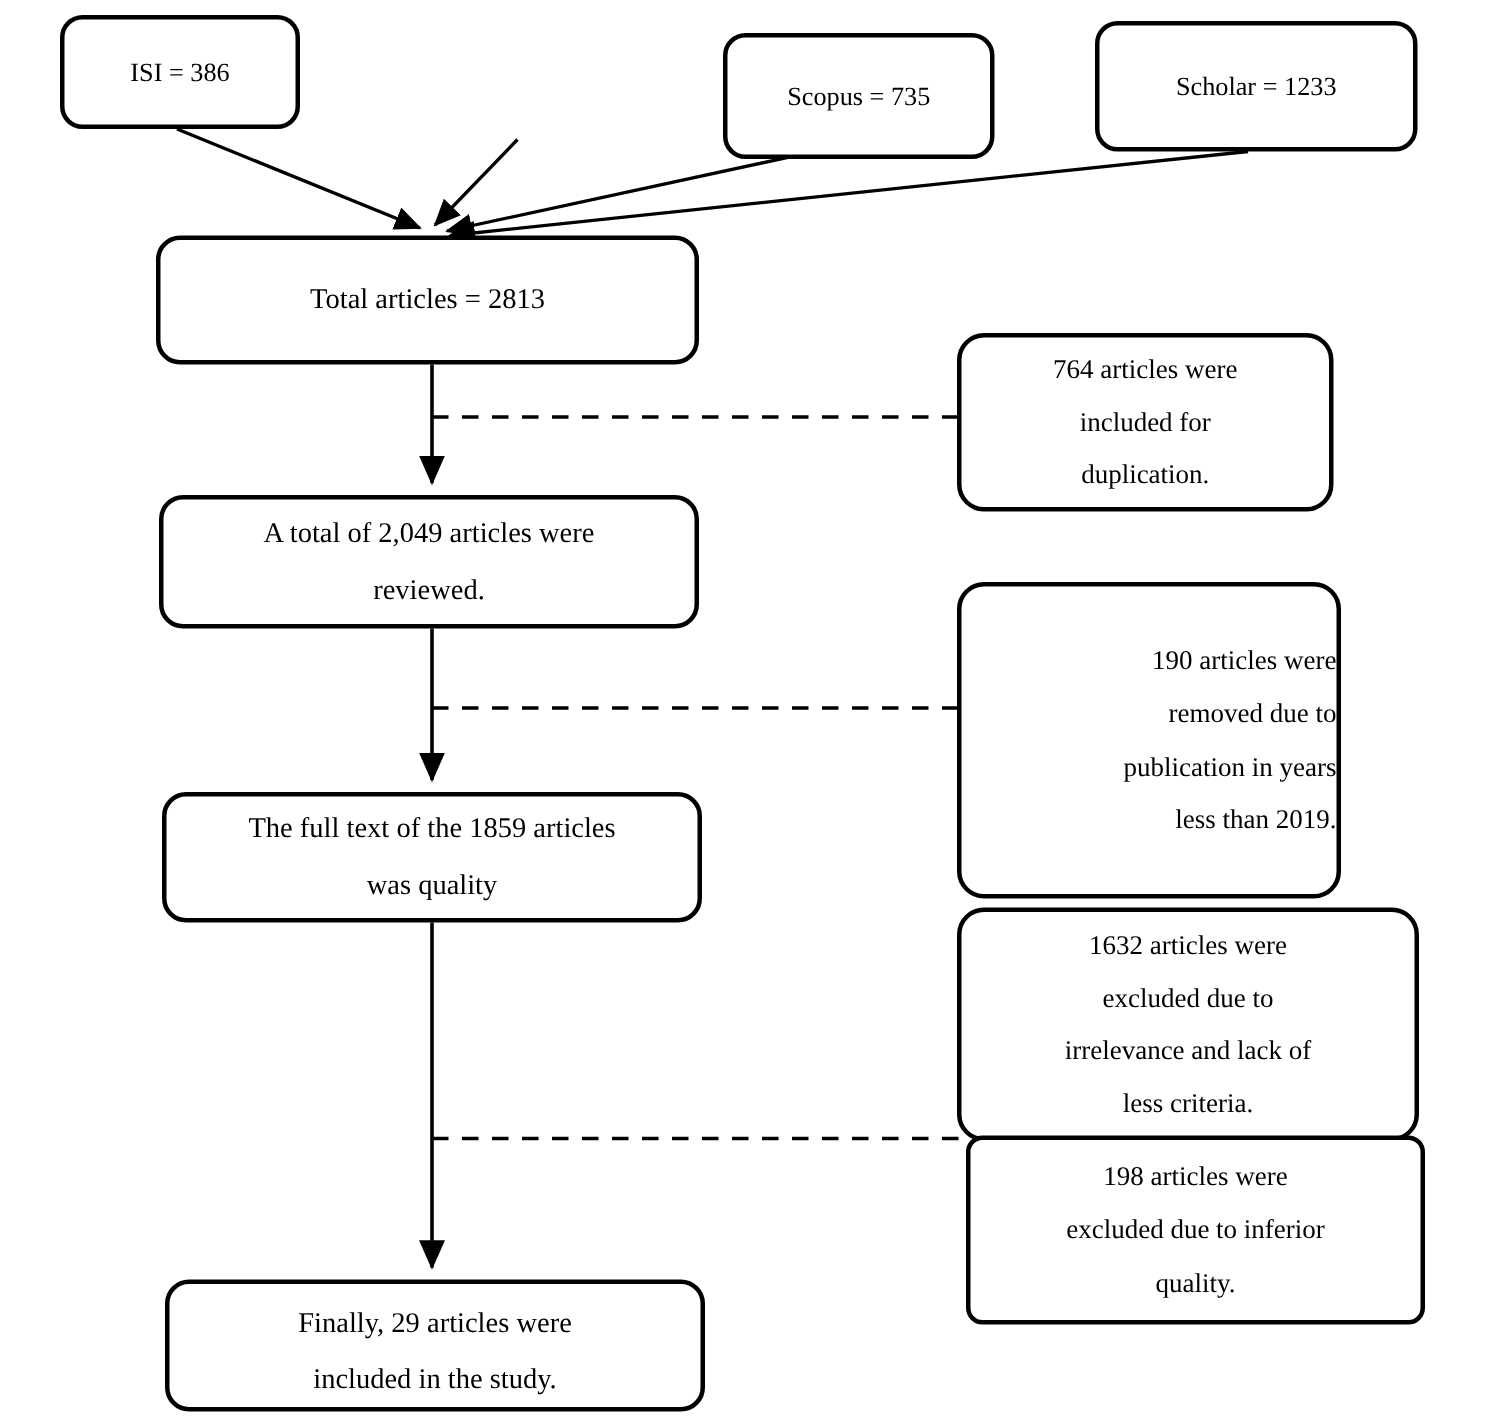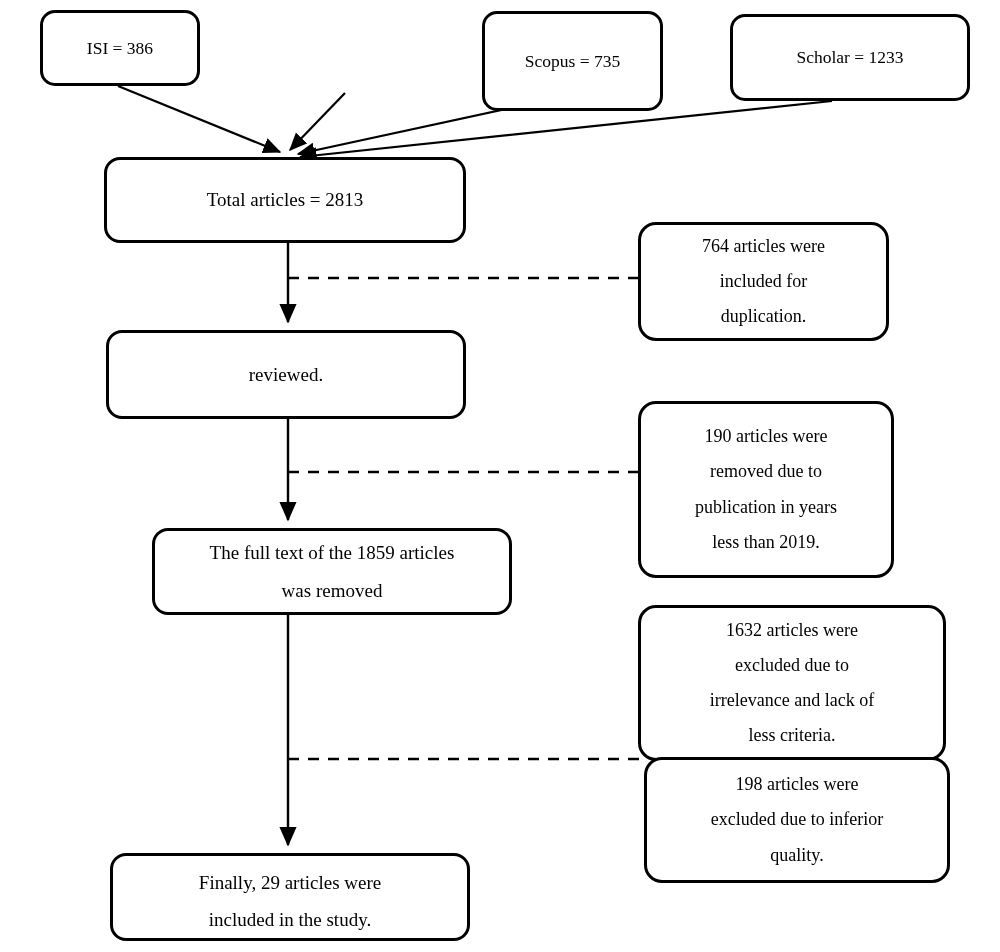--- a/index.html
+++ b/index.html
@@ -86,65 +86,66 @@
       <line x1="288" y1="472" x2="640" y2="472"></line>
       <line x1="288" y1="759" x2="644" y2="759"></line>
     </g>
   </svg>
 
   <div class="node src-node" style="left:40px; top:10px; width:160px; height:76px;">
     <span class="line">ISI = 386</span>
   </div>
 
 
-  <div class="node src-node" style="left:482px; top:11px; width:181px; height:100px;">
+  <div class="node src-node" style="left:482px; top:22px; width:181px; height:84px;">
     <span class="line">Scopus = 735</span>
   </div>
 
-  <div class="node src-node" style="left:730px; top:14px; width:240px; height:87px;">
+  <div class="node src-node" style="left:730px; top:14px; width:215px; height:87px;">
     <span class="line">Scholar = 1233</span>
   </div>
 
   <div class="node main-node" style="left:104px; top:157px; width:362px; height:86px;">
     <span class="line">Total articles = 2813</span>
   </div>
 
   <div class="node main-node" style="left:106px; top:330px; width:360px; height:89px;">
+    <span class="line">A total of 2,049 articles were</span>
     <span class="line">reviewed.</span>
   </div>
 
-  <div class="node main-node" style="left:108px; top:528px; width:360px; height:87px;margin-left:44px;">
+  <div class="node main-node" style="left:108px; top:528px; width:360px; height:87px;">
     <span class="line">The full text of the 1859 articles</span>
-    <span class="line">was removed</span>
+    <span class="line">was quality</span>
   </div>
 
   <div class="node main-node" style="left:110px; top:853px; width:360px; height:88px;justify-content:flex-end;">
     <span class="line">Finally, 29 articles were</span>
     <span class="line">included in the study.</span>
   </div>
 
   <div class="node side-node" style="left:638px; top:222px; width:251px; height:119px;">
     <span class="line">764 articles were</span>
     <span class="line">included for</span>
     <span class="line">duplication.</span>
   </div>
 
-  <div class="node side-node" style="left:638px; top:401px; width:256px; height:177px;">
+  <div class="node side-node" style="left:638px; top:388px; width:256px; height:211px;align-items:flex-end;">
     <span class="line">190 articles were</span>
     <span class="line">removed due to</span>
     <span class="line">publication in years</span>
     <span class="line">less than 2019.</span>
   </div>
 
   <div class="node side-node" style="left:638px; top:605px; width:308px; height:156px;align-items:center;">
     <span class="line">1632 articles were</span>
     <span class="line">excluded due to</span>
     <span class="line">irrelevance and lack of</span>
     <span class="line">less criteria.</span>
   </div>
 
-  <div class="node side-node" style="left:644px; top:757px; width:306px; height:126px;">
+  <div class="node side-node" style="left:644px; top:757px; width:306px; height:126px;border-radius:11px;">
     <span class="line">198 articles were</span>
     <span class="line">excluded due to inferior</span>
     <span class="line">quality.</span>
   </div>
 
 </div>
 
 </body></html>

